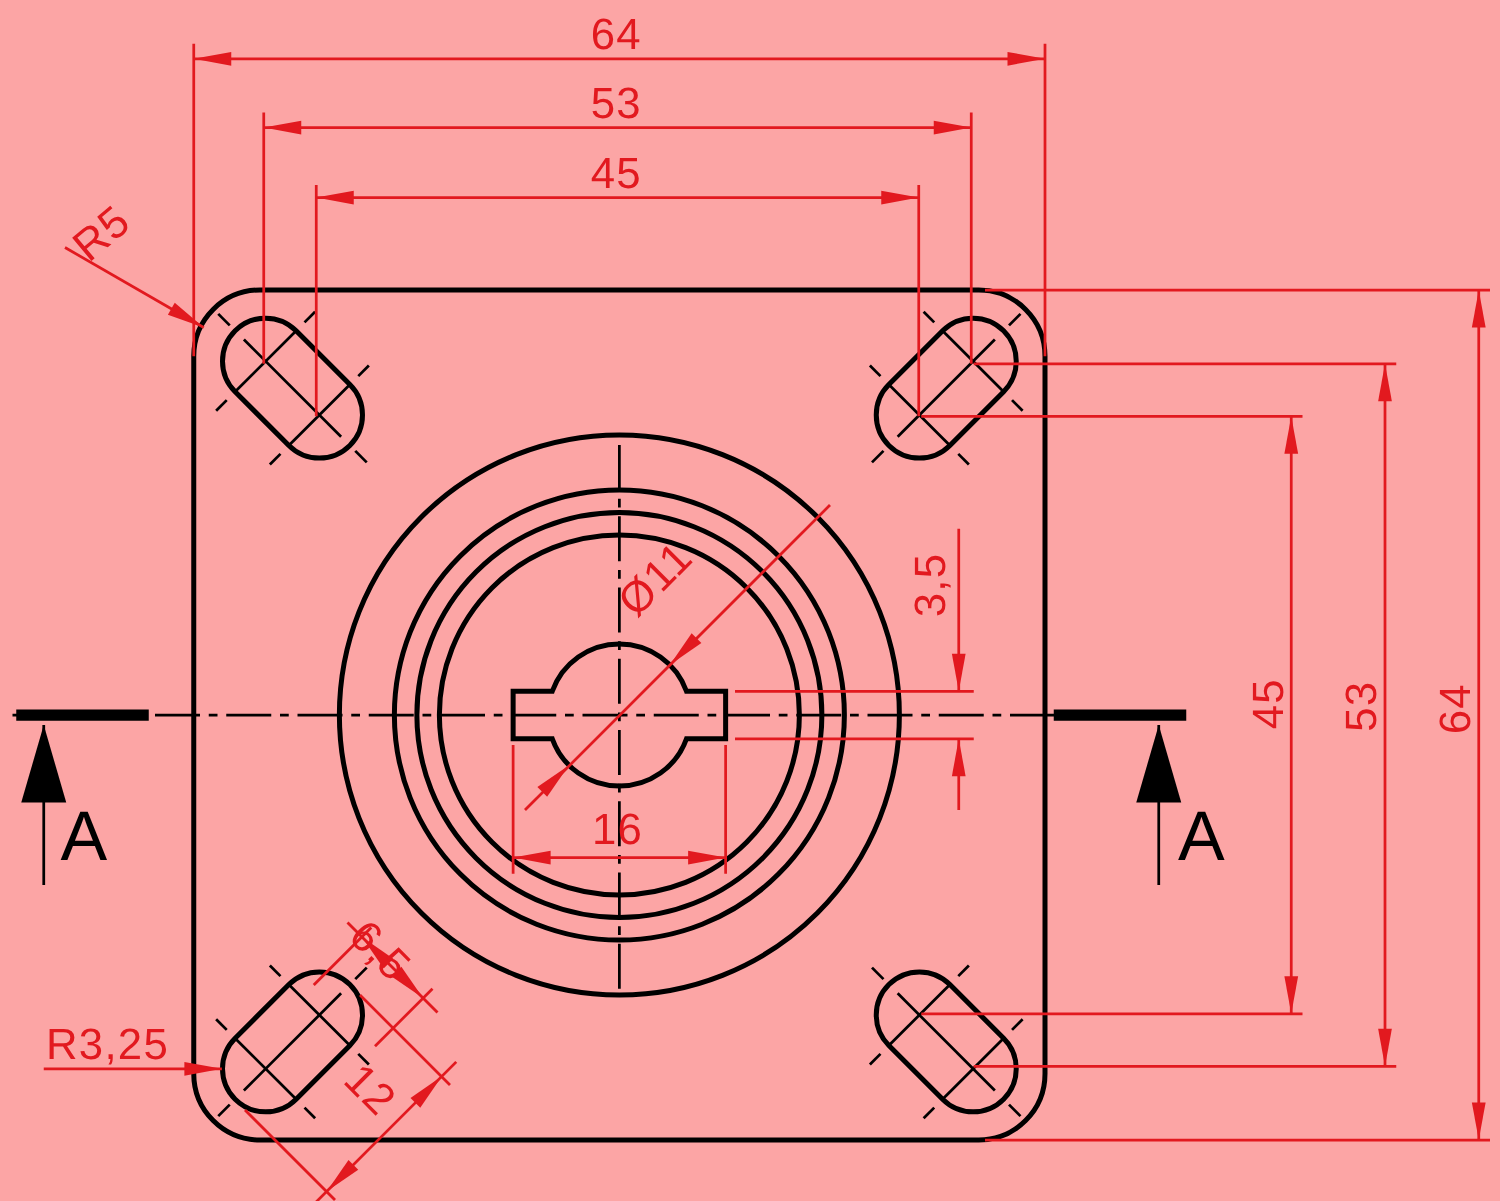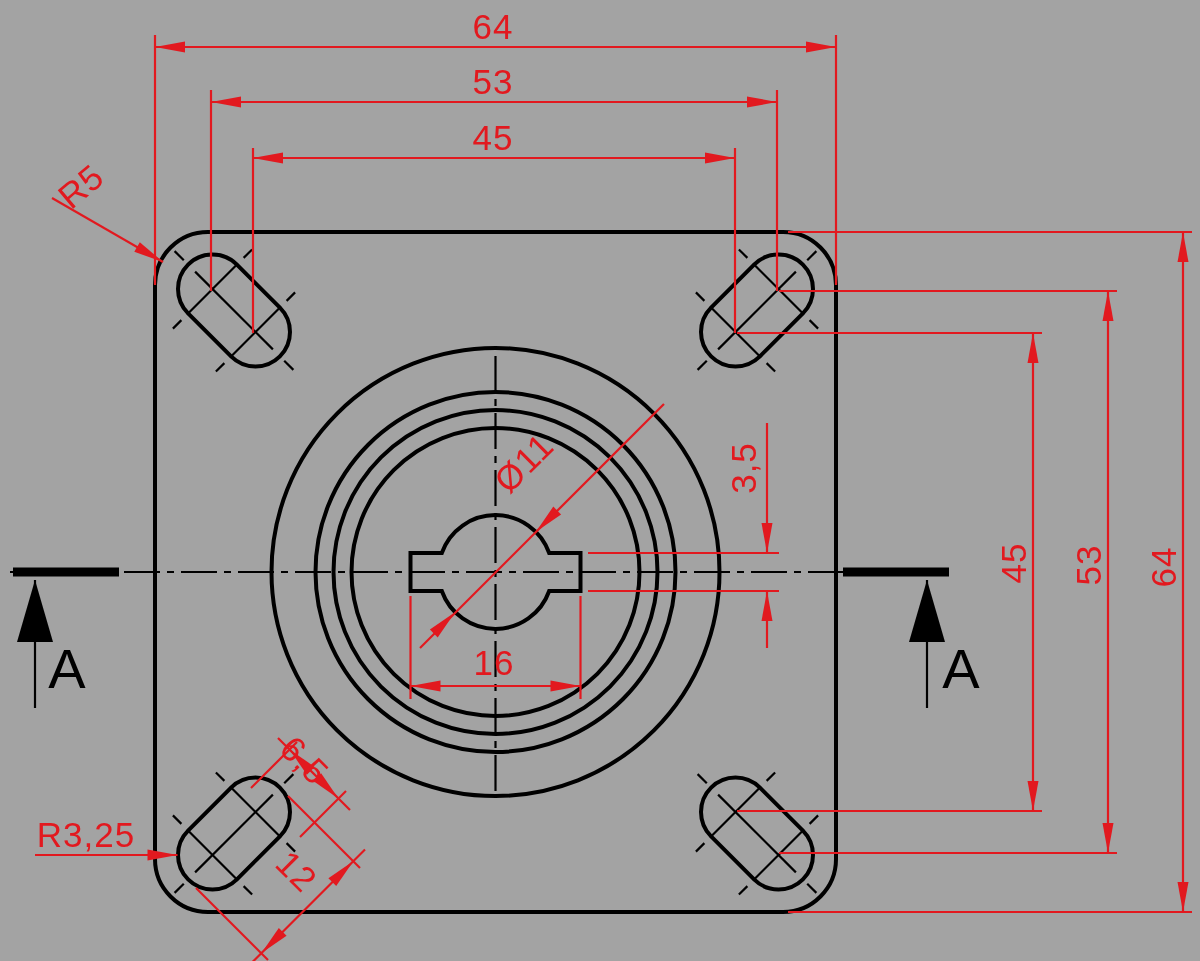--- a/index.html
+++ b/index.html
@@ -1,16 +1,16 @@
 <!DOCTYPE html>
 <html><head>
 <meta charset="utf-8">
 <style>
   html,body{margin:0;padding:0;background:#ffffff;}
-  .stage{position:relative;width:1200px;height:961px;background:#a3a3a3;overflow:hidden;
+  .stage{position:relative;width:1200px;height:961px;background:#fca5a5;overflow:hidden;
          font-family:"Liberation Sans", sans-serif;}
   svg{position:absolute;left:0;top:0;}
   .blk{stroke:#000;fill:none;}
   .thin{stroke-width:2.2;}
   .thick{stroke-width:4;}
   .cut{stroke:#000;stroke-width:9;fill:none;}
   .red{stroke:#e2191f;fill:none;stroke-width:2.2;}
   .redfill{fill:#e2191f;stroke:none;}
   .dimtxt{fill:#e2191f;font-size:35px;letter-spacing:1px;}
   .sectxt{fill:#000;font-size:56px;}

